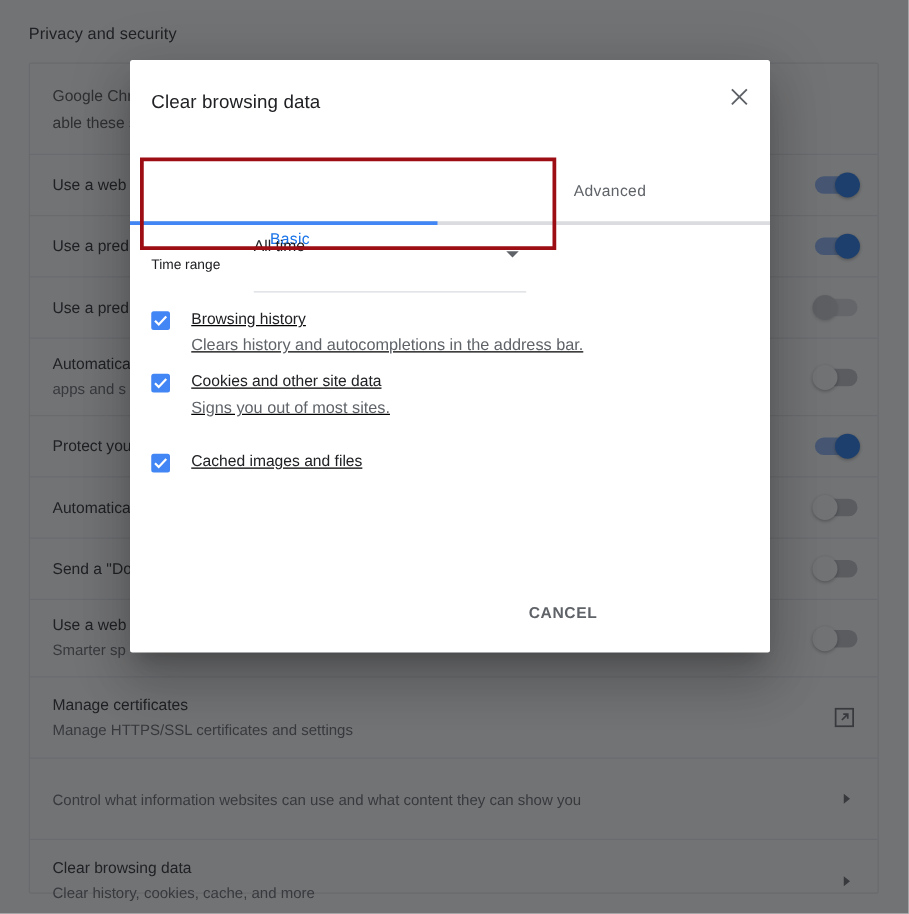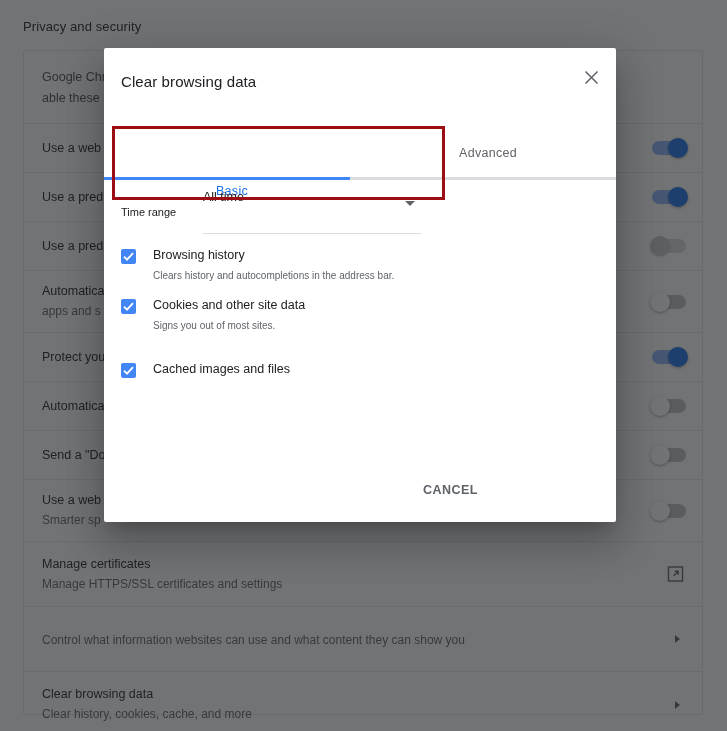--- a/index.html
+++ b/index.html
@@ -258,28 +258,28 @@
     width: 15px; height: 15px;
     border-radius: 2px;
     background: #4285f4;
     margin-top: 3px;
     margin-right: 17px;
     flex: none;
     position: relative;
     cursor: pointer;
   }
   .cbox svg { position: absolute; left: 1px; top: 1px; }
-  .opt-text { padding-top: 0; }
+  .opt-text { padding-top: 0; text-decoration: underline; }
   .opt-title {
     font-size: 12.5px;
     color: #202124;
     line-height: 18px;
   }
   .opt-sub {
-    font-size: 10px;
+    font-size: 13px;
     color: #5f6368;
     line-height: 18px;
     margin-top: 3px;
   }
 
   
   #cancel-button {
     position: absolute;
     right: 130px;
     top: 427px;

